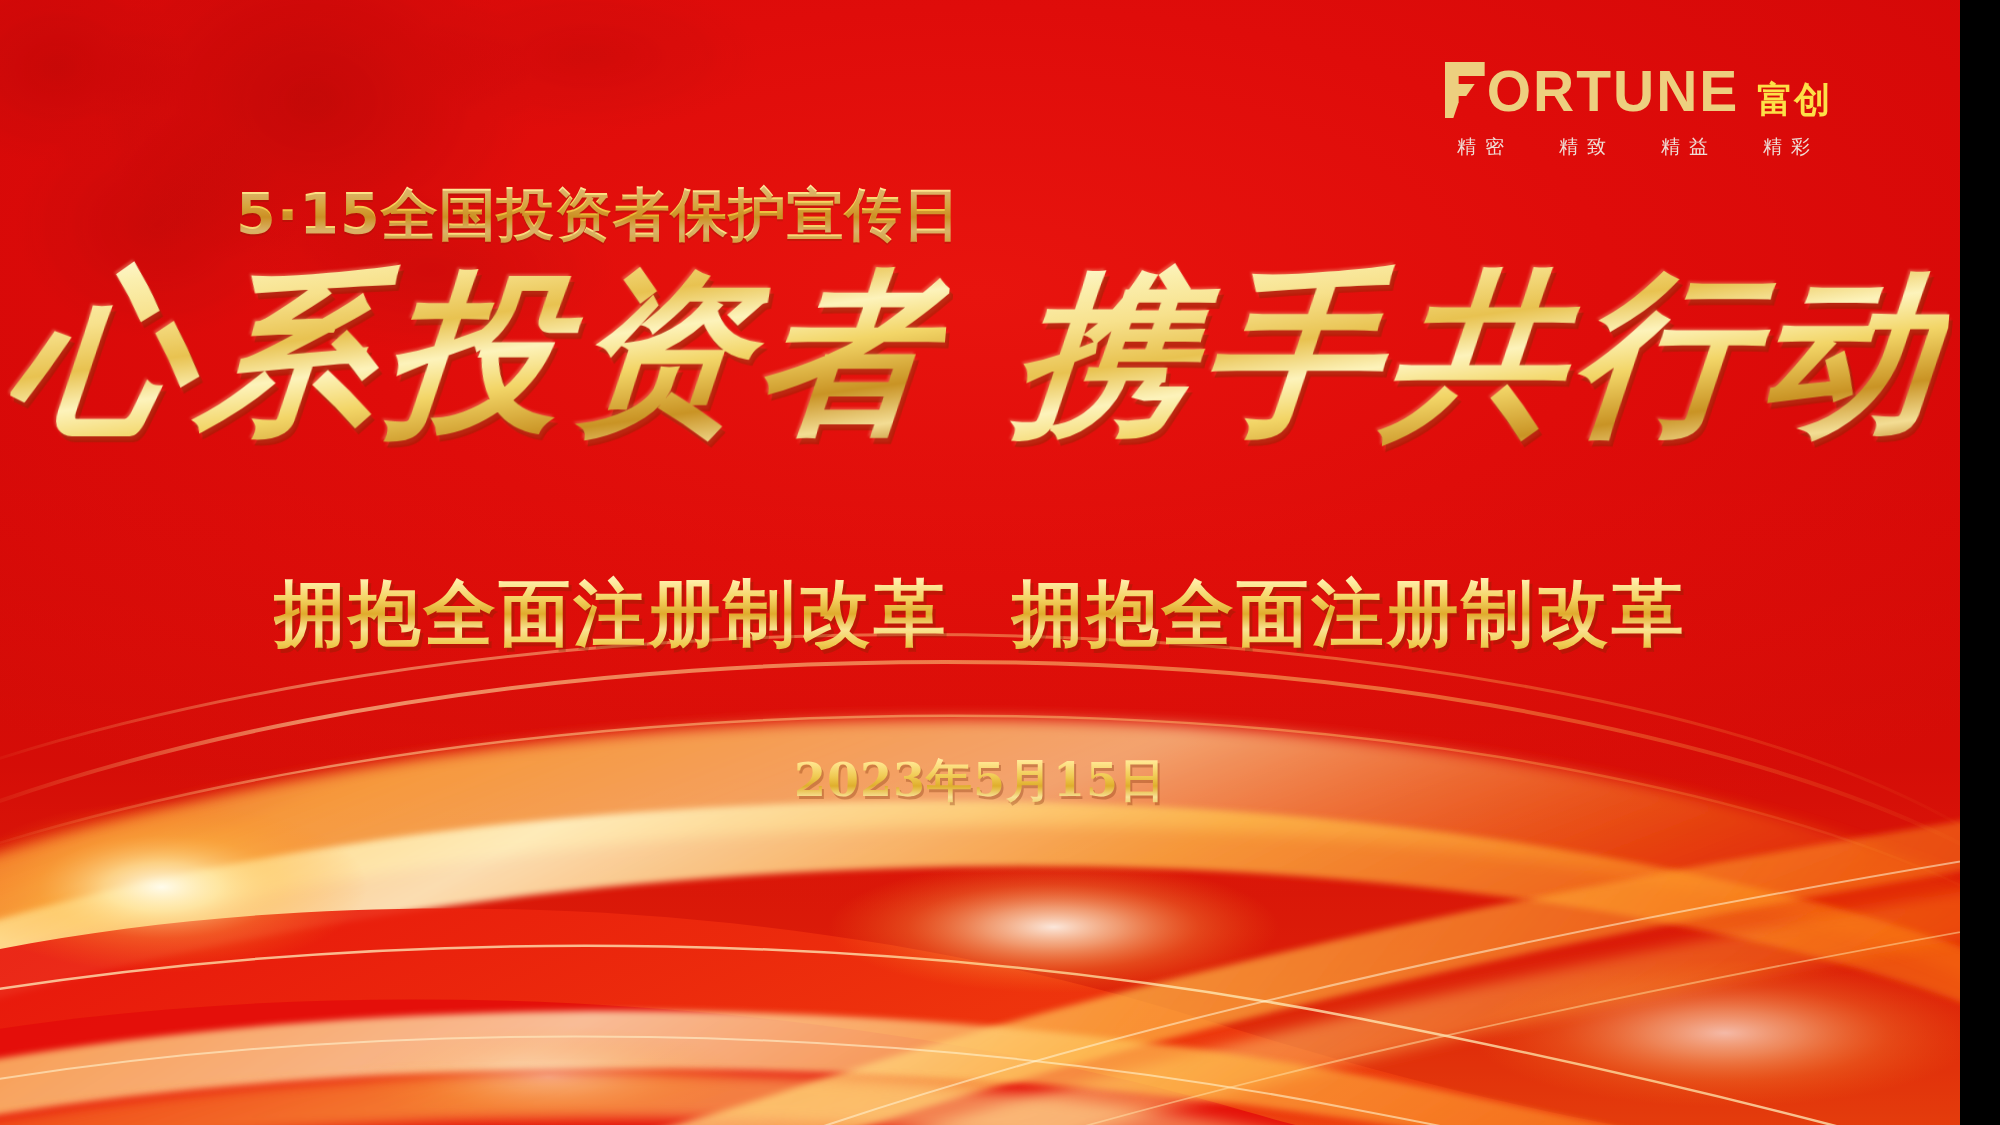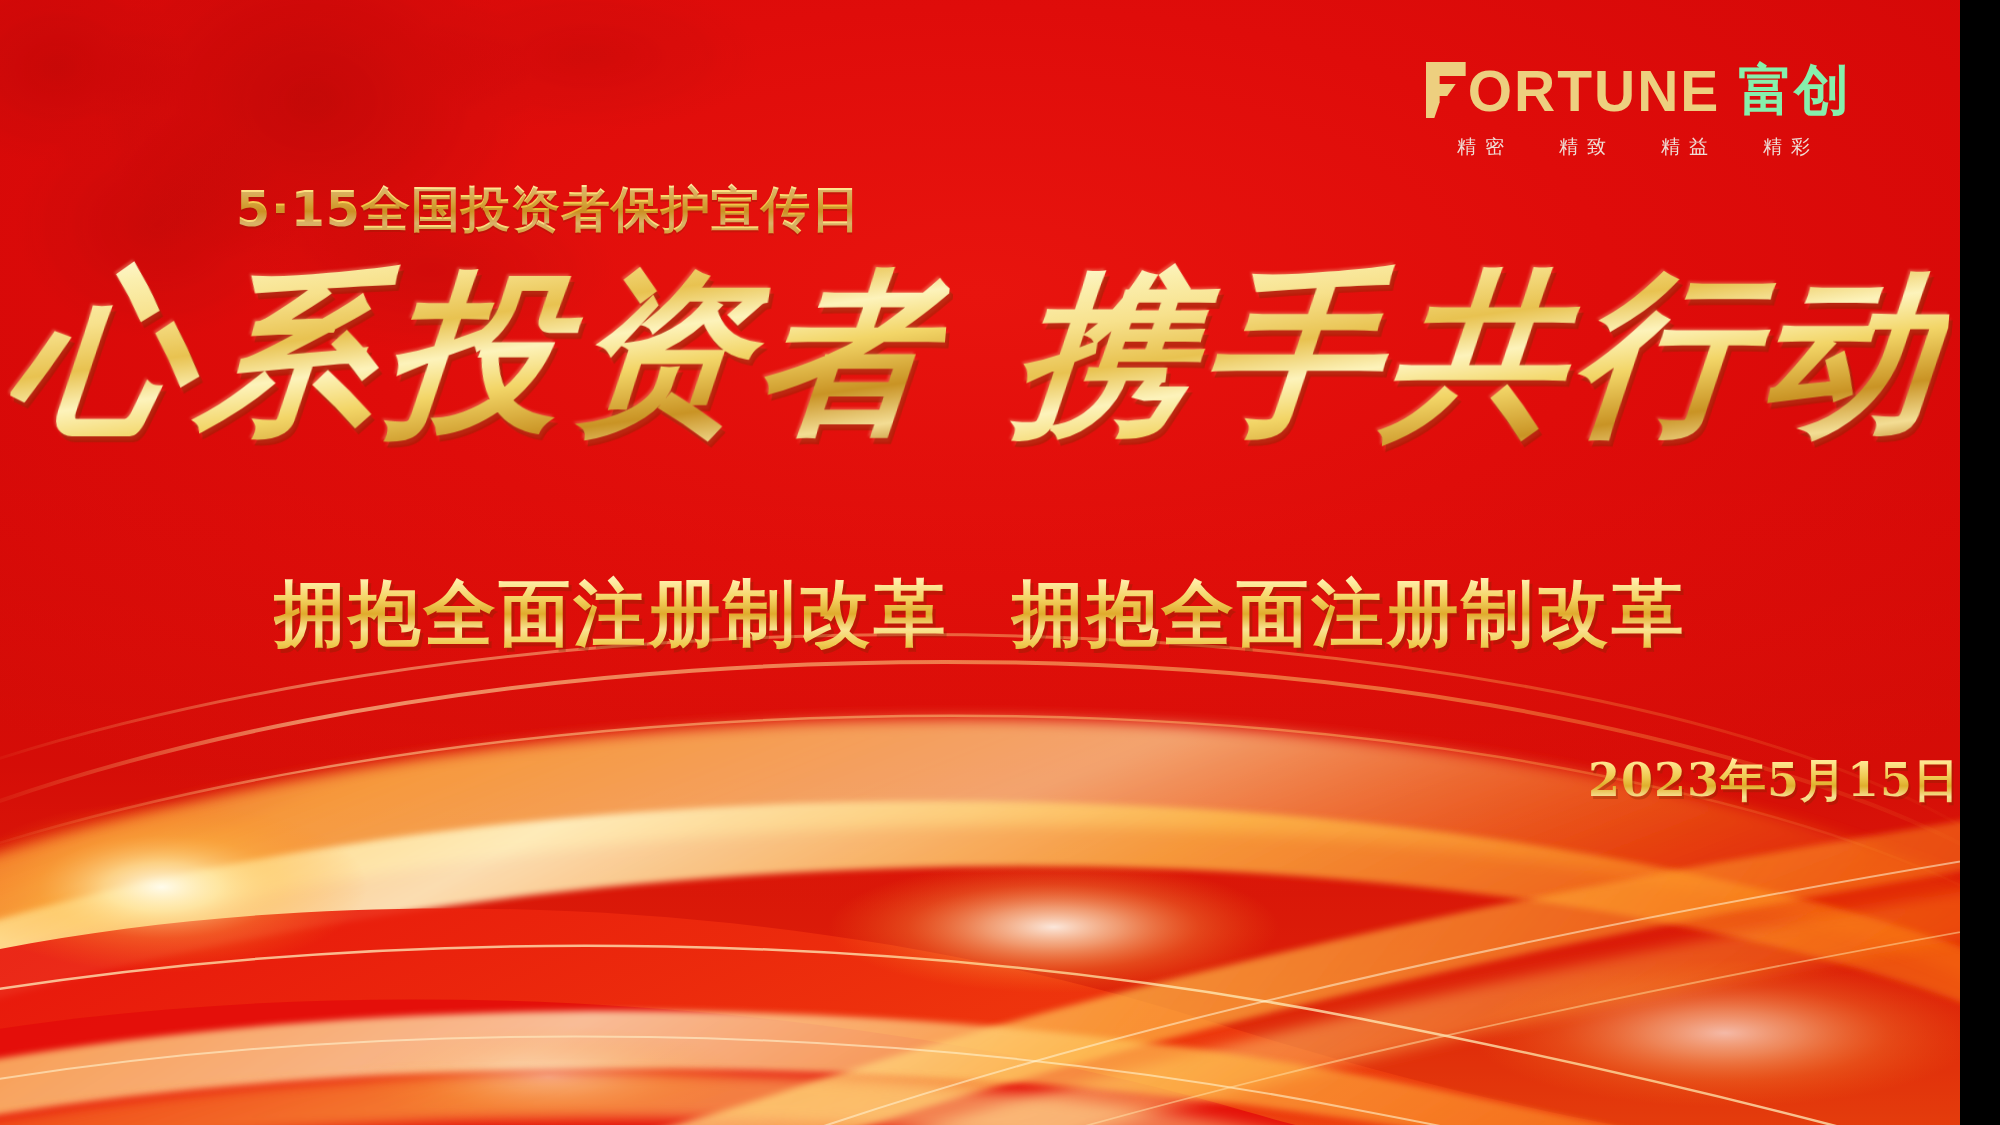--- a/index.html
+++ b/index.html
@@ -91,23 +91,23 @@
     background:#edcf7f;
     clip-path:polygon(0 0, 100% 0, 100% 100%, 0 100%);
   }
   .logo-fmid{
     position:absolute; left:0; top:22px;
     width:30px; height:12px;
     background:#edcf7f;
     clip-path:polygon(0 0, 100% 0, 72% 100%, 0 100%);
   }
   .logo-cn{
-    font-size:55px;
-    font-weight:bold;
-    color:#86efac;
+    font-size:36px;
+    font-weight:bold;
+    color:#fde047;
     letter-spacing:1px;
     line-height:1;
     font-family:"DejaVu Sans","Liberation Sans",sans-serif;
   }
   .logo-tagline{
     margin-top:16px;
     display:flex;
     justify-content:center;
     gap:46px;
     font-size:19px;
@@ -115,21 +115,21 @@
     letter-spacing:9px;
     font-family:"DejaVu Sans","Liberation Sans",sans-serif;
     opacity:.95;
   }
   .logo-tagline span{display:inline-block;}
 
   
   .eyebrow{
     position:absolute;
     left:236px; top:177px;
-    font-size:49px;
+    font-size:57px;
     font-weight:bold;
     letter-spacing:1px;
     font-family:"DejaVu Sans","Liberation Sans",sans-serif;
     background:linear-gradient(to bottom,
       #fff6cc 0%, #ffe999 14%, #f6cf52 38%,
       #e8b430 52%, #fbe28b 70%, #f3cc55 86%, #d89f22 100%);
     -webkit-background-clip:text;
     background-clip:text;
     color:transparent;
     -webkit-text-fill-color:transparent;
@@ -187,21 +187,21 @@
     color:transparent;
     -webkit-text-fill-color:transparent;
     filter:drop-shadow(3px 4px 0 rgba(120,40,0,.32));
   }
   .subtitle .gap2{display:inline-block;width:54px;}
 
   
   .date{
     position:absolute;
     left:0; right:0; top:750px;
-    text-align:right;
+    text-align:center;
   }
   .date .dt{
     display:inline-block;
     font-size:46px;
     font-weight:bold;
     letter-spacing:1px;
     font-family:"DejaVu Serif","Liberation Serif",serif;
     background:linear-gradient(to bottom,
       #fff6c9 0%, #ffe68f 20%, #efc84f 44%,
       #dfae2c 58%, #f9e295 76%, #e0b436 100%);

